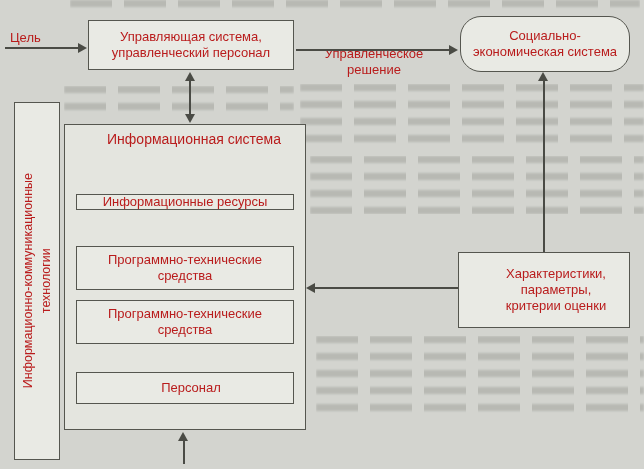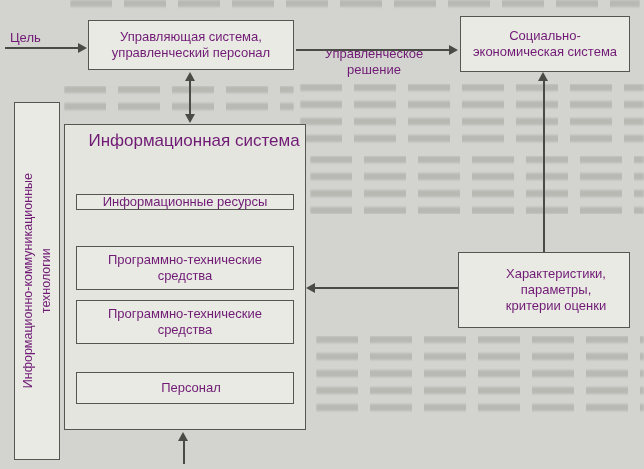--- a/index.html
+++ b/index.html
@@ -1,20 +1,20 @@
 <!DOCTYPE html>
 <html><head>
 <meta charset="utf-8">
 <style>
   html,body { margin:0; padding:0; }
   .canvas {
     position:relative; width:644px; height:469px;
     background:#d3d4cf;
     font-family:"Liberation Sans", sans-serif;
-    color:#701a75; overflow:hidden;
+    color:#b91c1c; overflow:hidden;
   }
   .ghost {
     position:absolute; pointer-events:none;
     background:repeating-linear-gradient(to bottom, #73756e 0 7px, transparent 7px 17px);
     -webkit-mask-image:repeating-linear-gradient(to right, #000 0 42px, transparent 42px 54px);
     mask-image:repeating-linear-gradient(to right, #000 0 42px, transparent 42px 54px);
     opacity:0.28; filter:blur(0.8px);
   }
   .box {
     position:absolute; background:#e9eae4; border:1px solid #55564f;
@@ -30,21 +30,21 @@
   .tri-up    { border-left:5px solid transparent; border-right:5px solid transparent; border-bottom:9px solid #4a4b45; }
   .tri-down  { border-left:5px solid transparent; border-right:5px solid transparent; border-top:9px solid #4a4b45; }
   .ict { position:absolute; left:14px; top:102px; width:46px; height:358px;
          background:#e9eae4; border:1px solid #55564f; box-sizing:border-box;
          display:flex; align-items:center; justify-content:center; }
   .ict span { writing-mode:vertical-rl; transform:rotate(180deg);
               font-size:12.5px; line-height:1.45; text-align:center; white-space:pre-line; }
   .outer-info { position:absolute; left:64px; top:124px; width:242px; height:306px;
                 background:#e4e5df; border:1px solid #55564f; box-sizing:border-box; }
   .info-title { position:absolute; left:64px; top:131px; width:260px;
-                text-align:center; font-size:17px; }
+                text-align:center; font-size:14px; }
 </style>
 </head>
 <body>
 
 <div class="canvas">
 
   <div class="ghost" style="left:70px; top:0; width:570px; height:15px;"></div>
   <div class="ghost" style="left:300px; top:84px; width:344px; height:62px;"></div>
   <div class="ghost" style="left:310px; top:156px; width:334px; height:58px;"></div>
   <div class="ghost" style="left:316px; top:336px; width:328px; height:84px;"></div>
@@ -55,21 +55,21 @@
   <div class="tri tri-right" style="left:78px; top:43px;"></div>
 
   <div class="box" style="left:88px; top:20px; width:206px; height:50px;">Управляющая система,
 управленческий персонал</div>
 
   <div class="label" style="left:296px; top:18px; width:156px;margin-top:28px;">Управленческое
 решение</div>
   <div class="hline" style="left:296px; top:49px; width:153px; height:2px;"></div>
   <div class="tri tri-right" style="left:449px; top:45px;"></div>
 
-  <div class="box" style="left:460px; top:16px; width:170px; height:56px;">Социально-
+  <div class="box" style="left:460px; top:16px; width:170px; height:56px;border-radius:21px;">Социально-
 экономическая система</div>
 
   <div class="vline" style="left:189px; top:81px; width:2px; height:33px;"></div>
   <div class="tri tri-up" style="left:185px; top:72px;"></div>
   <div class="tri tri-down" style="left:185px; top:114px;"></div>
 
   <div class="ict">
     <span>Информационно-коммуникационные
 технологии</span>
   </div>

